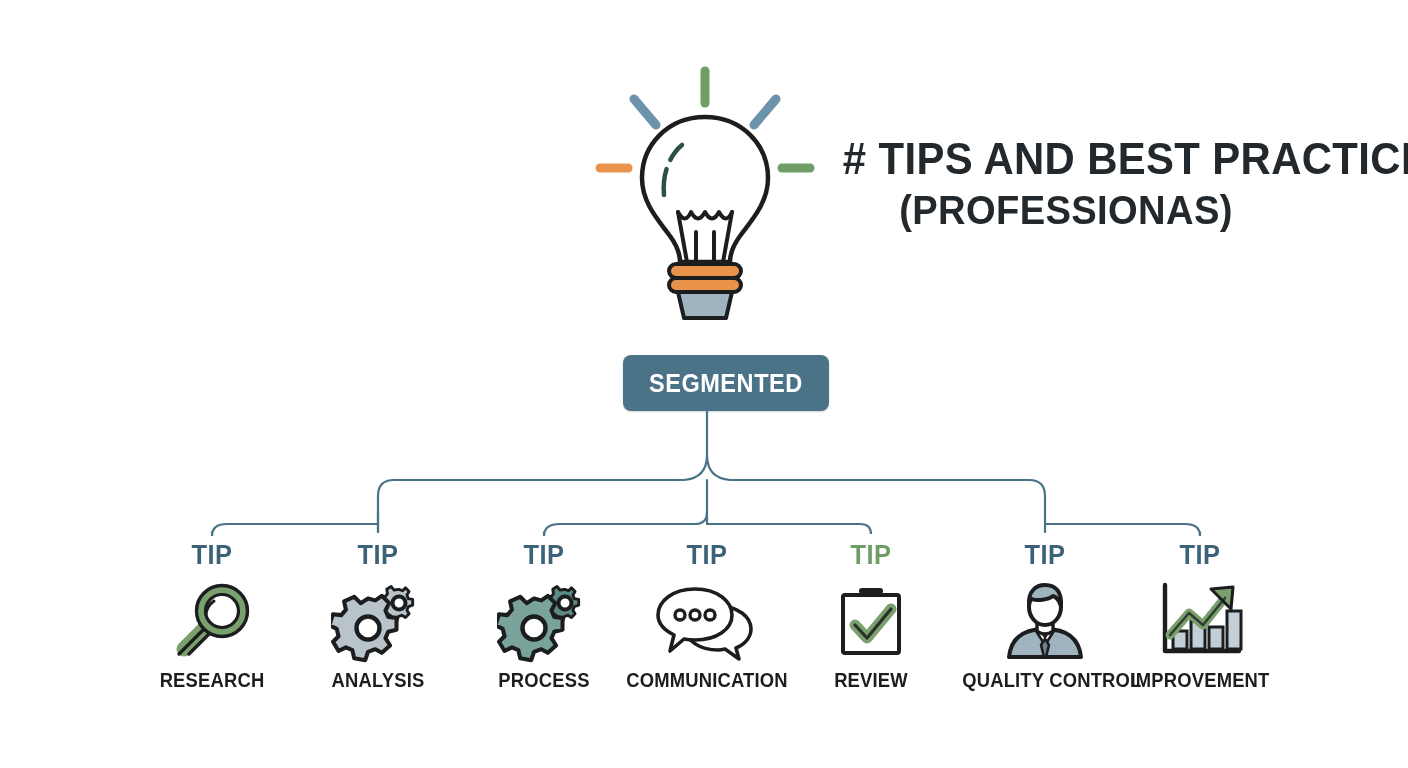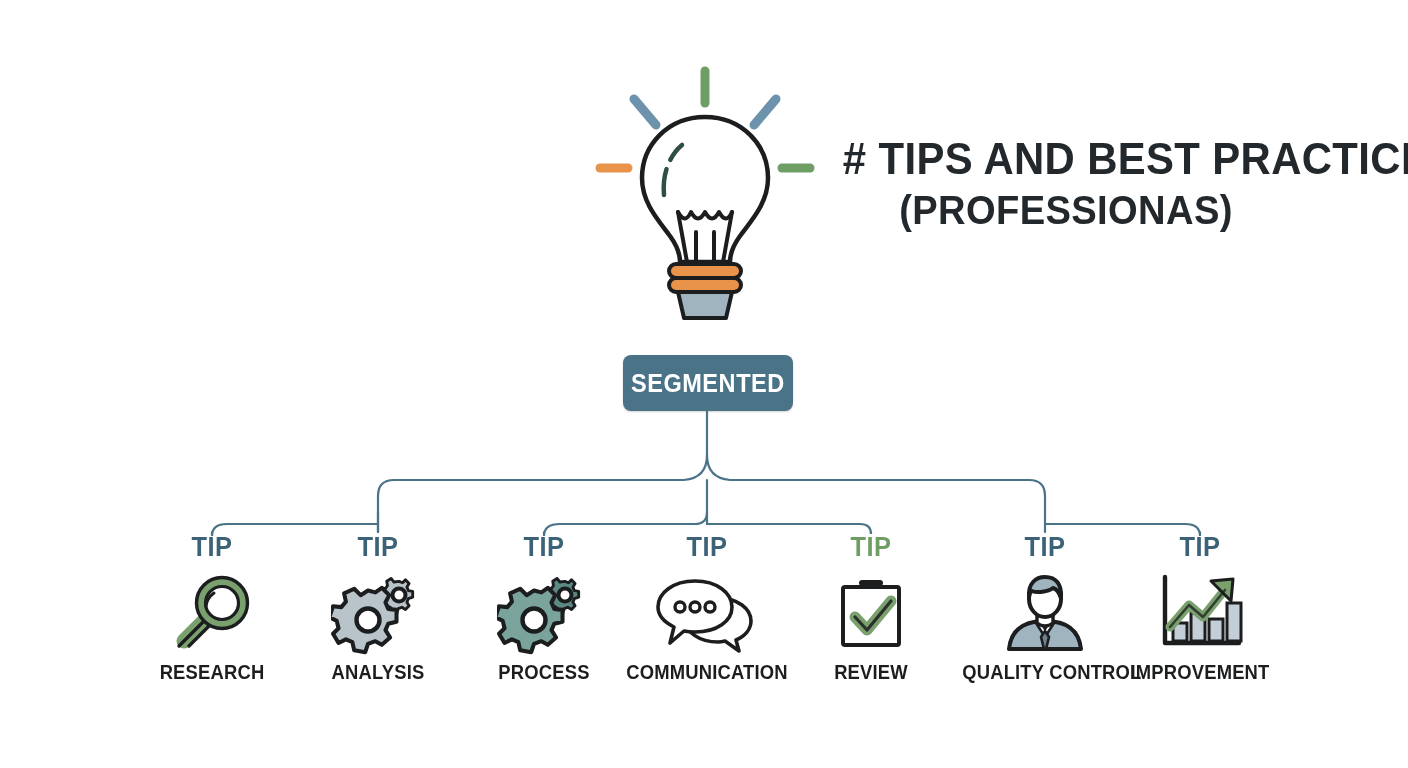--- a/index.html
+++ b/index.html
@@ -60,21 +60,21 @@
     margin-top: 6px;
     transform: scaleX(0.93);
     transform-origin: center;
   }
 
   
   .badge {
     position: absolute;
     left: 623px;
     top: 355px;
-    width: 170px;
+    width: 206px;
     height: 56px;
     background: #4a7388;
     border-radius: 8px;
     display: flex;
     align-items: center;
     justify-content: center;
     box-shadow: 0 1px 2px rgba(0,0,0,0.18);
   }
   .badge-label {
     color: #ffffff;
@@ -91,21 +91,21 @@
     top: 0;
     width: 1408px;
     height: 768px;
     pointer-events: none;
   }
 
   
   .tips-layer {
     position: absolute;
     left: 0;
-    top: 0;
+    top: 8px;
     width: 1408px;
     height: 627px;
   }
   .tip-col {
     position: absolute;
     top: 534px;
     width: 180px;
     margin-left: -90px;
     text-align: center;
   }

